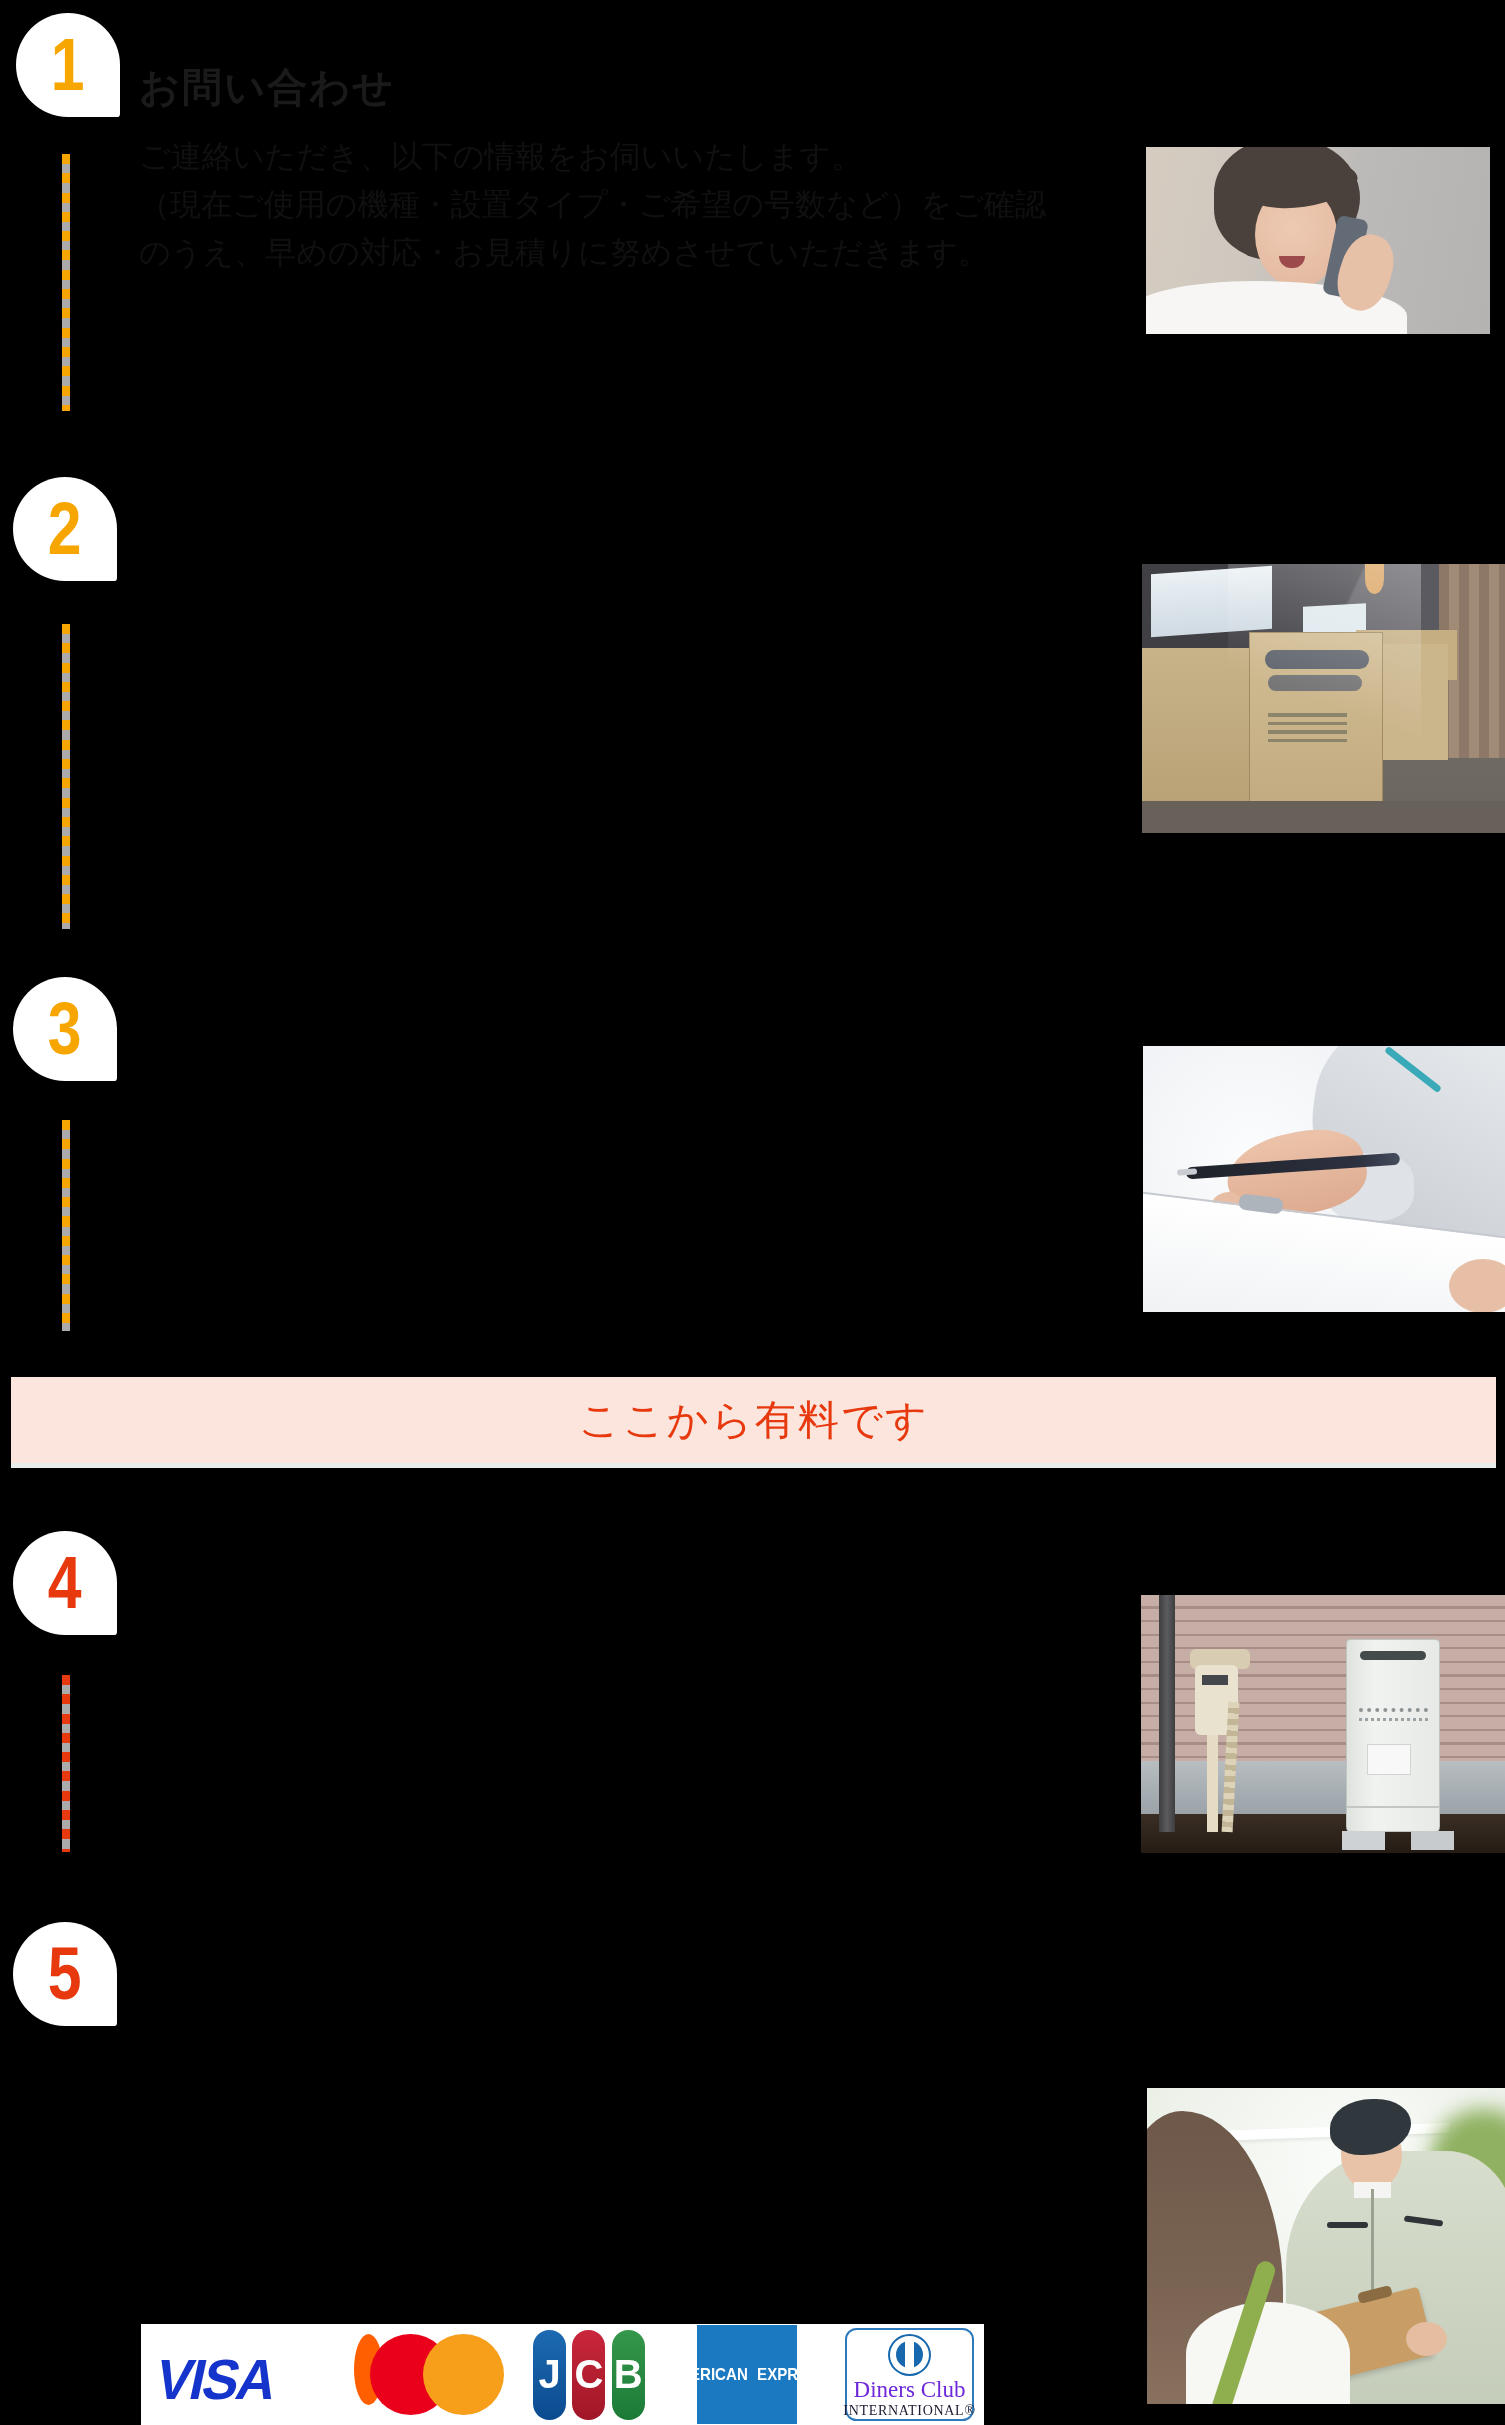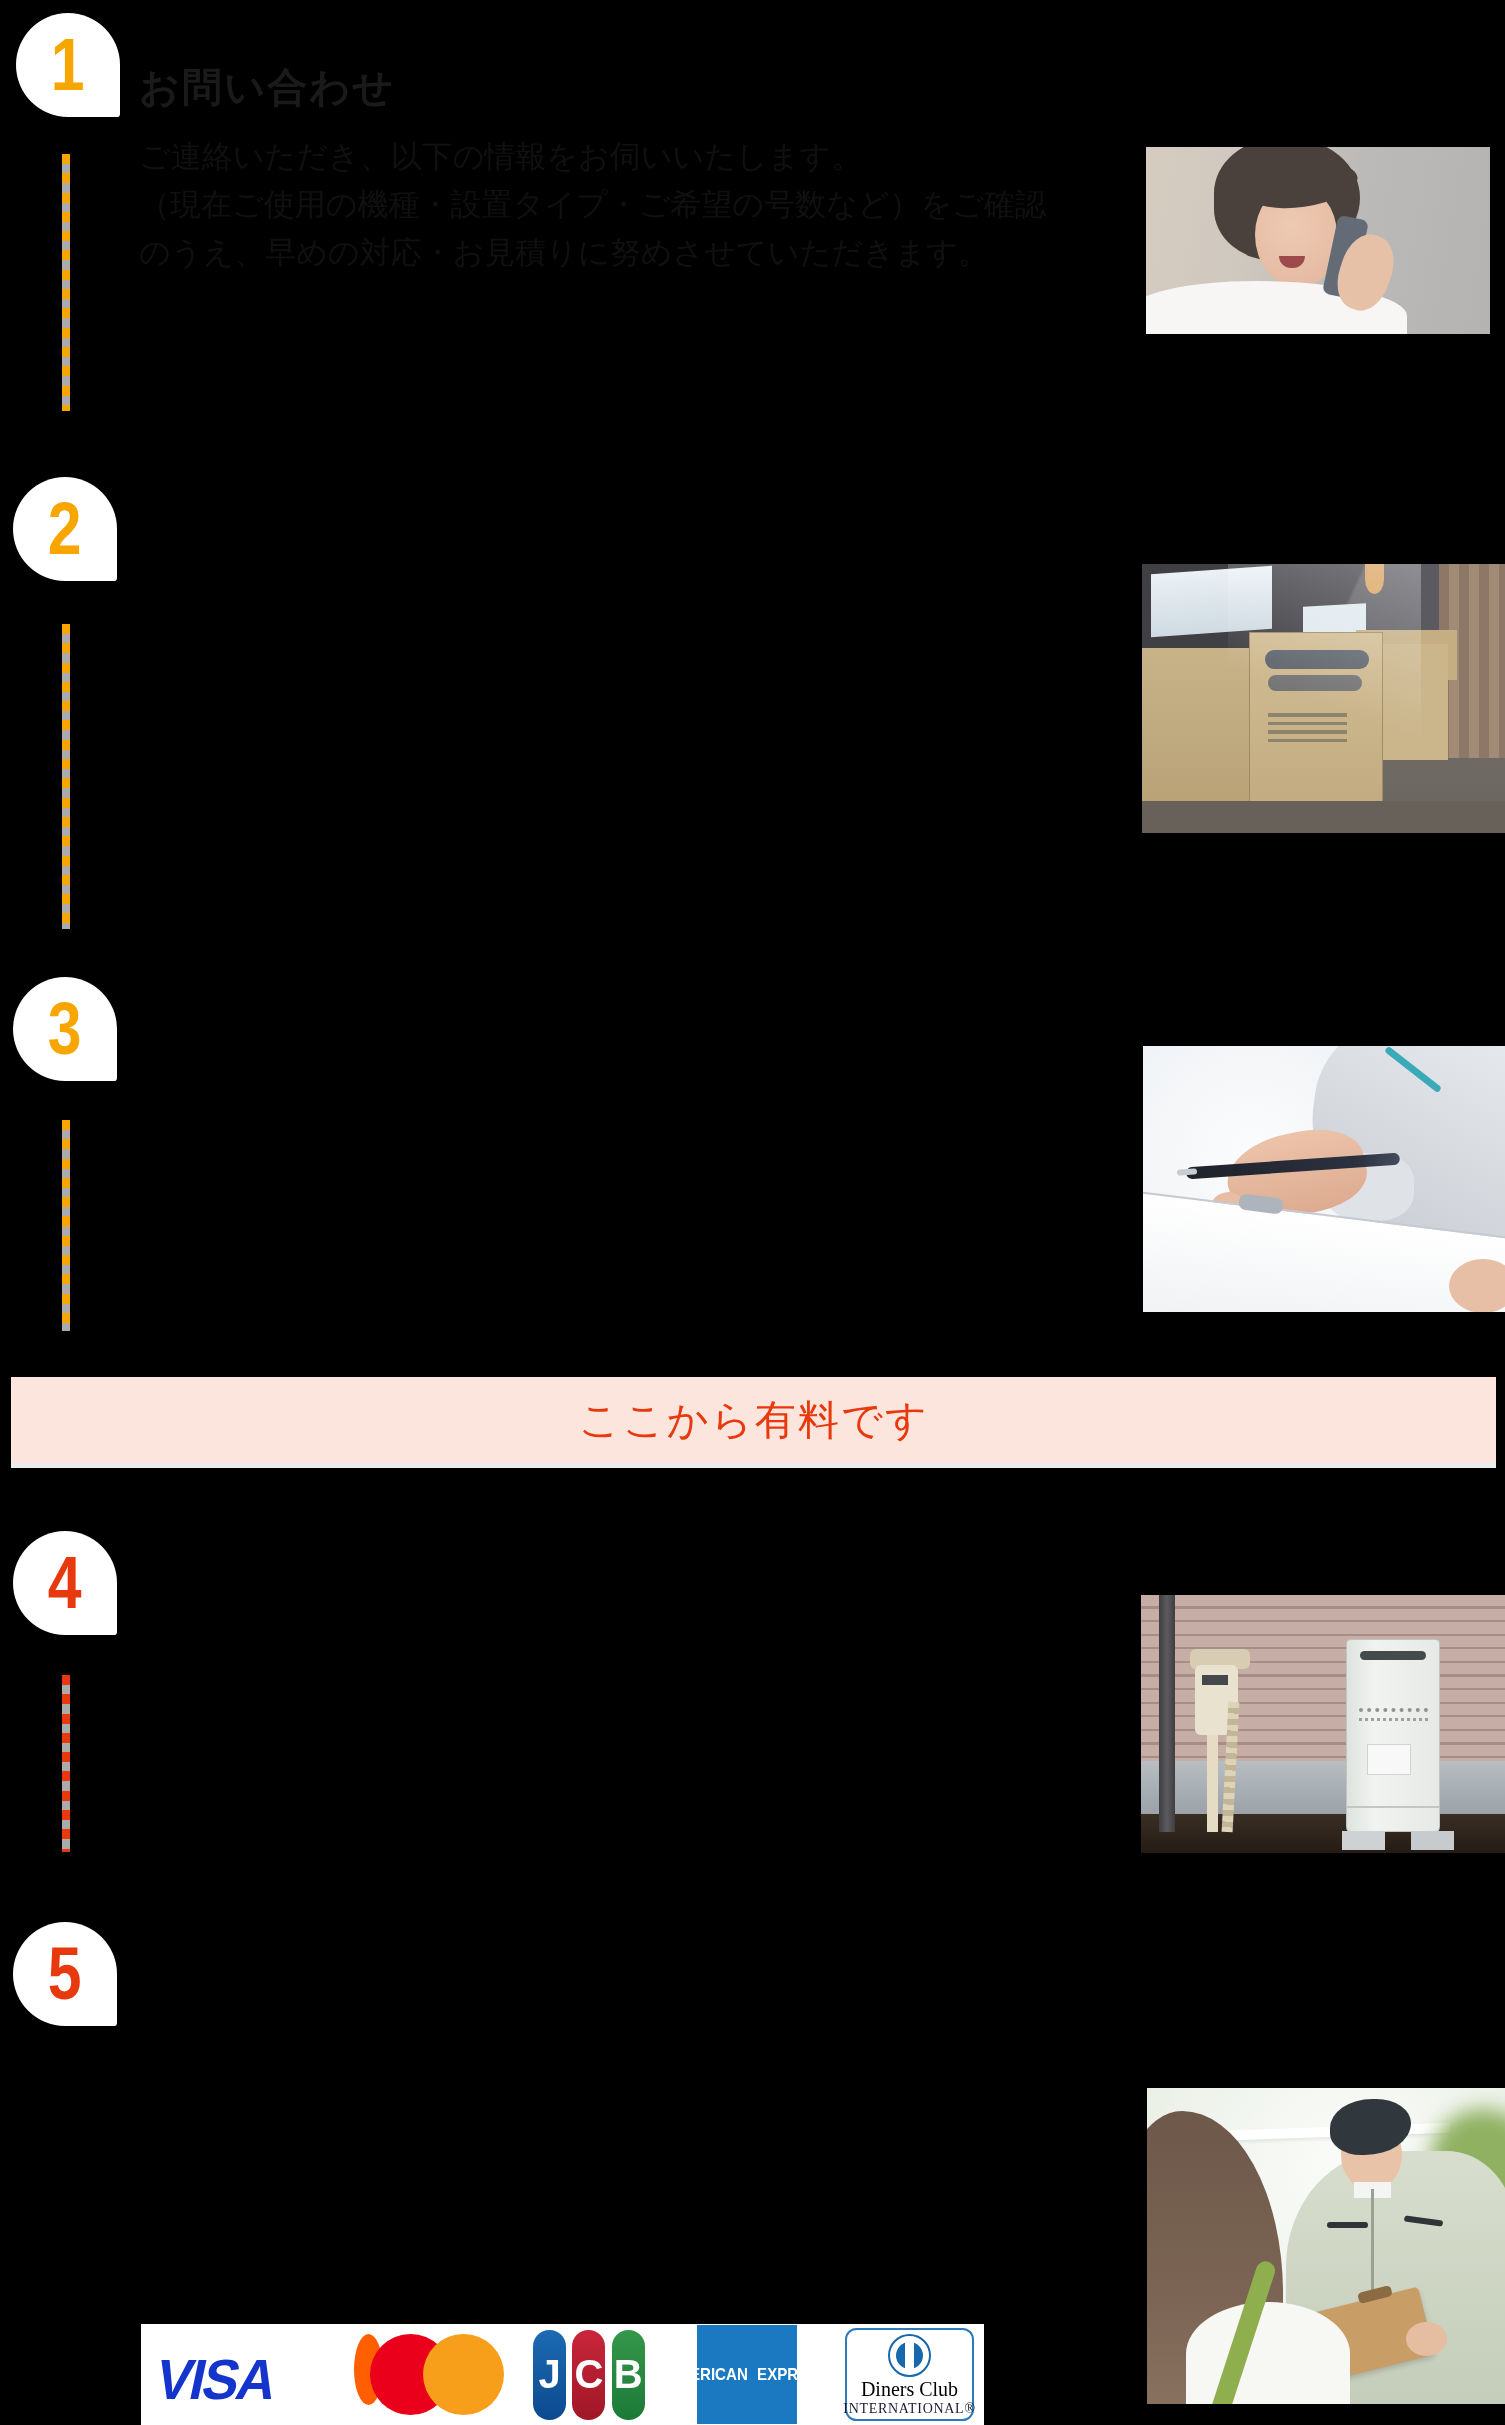--- a/index.html
+++ b/index.html
@@ -50,21 +50,21 @@
   .amex{position:absolute;left:556px;top:1.4px;width:100px;height:99px;background:#1B79C1;
         display:flex;flex-direction:row;align-items:center;justify-content:center;gap:2.9px;}
   .amex span{color:#fff;font-weight:800;font-size:16.4px;letter-spacing:0px;transform:scaleX(.92);}
   .diners{position:absolute;left:704px;top:4.3px;width:129px;height:93px;background:#fff;
           border:2.9px solid #2D79BC;border-radius:11.4px;box-sizing:border-box;
           display:flex;flex-direction:column;align-items:center;}
   .d-emblem{width:39px;height:39px;border-radius:50%;border:2.9px solid #1768AC;margin-top:3.6px;
             display:flex;align-items:center;justify-content:center;}
   .d-core{width:27px;height:27px;border-radius:50%;background:#1768AC;position:relative;}
   .d-core::after{content:"";position:absolute;left:9.3px;top:0;width:8.6px;height:27px;background:#fff;}
-  .d-name{font-family:"Liberation Serif","DejaVu Serif",serif;font-size:20px;color:#000000;margin-top:1.4px;}
+  .d-name{font-family:"Liberation Serif","DejaVu Serif",serif;font-size:23px;color:#6d28d9;margin-top:1.4px;}
   .d-intl{font-family:"Liberation Serif","DejaVu Serif",serif;font-size:14px;letter-spacing:0.7px;color:#1b1b33;}
 </style>
 </head>
 <body>
 
 <div class="bubble" style="left:15.7px;top:13px;">
   <span class="num num-orange">1</span>
 </div>
 <div class="step-title">お問い合わせ</div>
 <div class="step-body">

